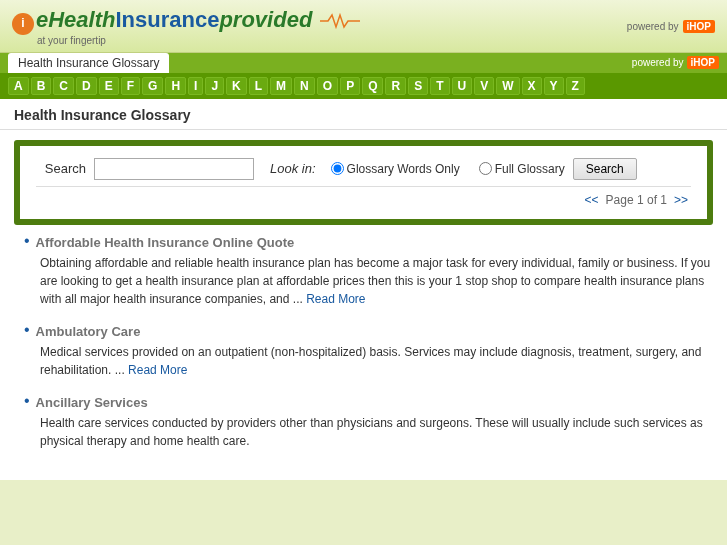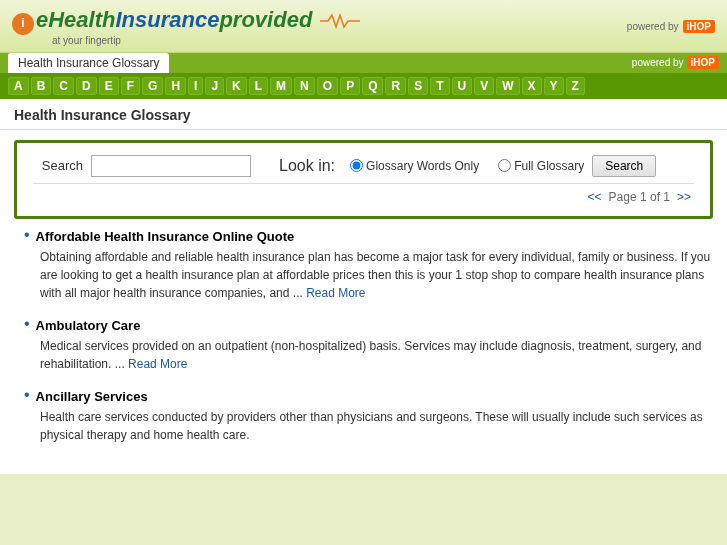--- a/index.html
+++ b/index.html
@@ -23,31 +23,30 @@
       font-weight: bold;
       color: #2a7a2a;
       line-height: 1.1;
     }
     #logo-text span.ehealth {
       color: #2a7a2a;
       font-style: italic;
     }
     #logo-text span.insurance {
       color: #1a5aa0;
-      font-style: italic;
       text-align: center;
     }
     #logo-text span.glossary {
       color: #2a7a2a;
       font-style: italic;
     }
     #logo-tagline {
       font-size: 10px;
       color: #666;
-      margin-left: 40px;
+      margin-left: 25px;
     }
     #powered-by {
       margin-left: auto;
       font-size: 10px;
       color: #666;
       display: flex;
       align-items: center;
       gap: 4px;
     }
     #powered-by-badge {
@@ -122,21 +121,21 @@
     }
     #page-title {
       font-size: 14px;
       font-weight: bold;
       color: #333;
     }
 
     
     #search-area {
       background: white;
-      border: 3px solid #4d7c0f;
+      border: 6px solid #4d7c0f;
       margin: 10px 14px;
       padding: 12px 16px;
       border-radius: 3px;
     }
     #search-row {
       display: flex;
       align-items: center;
       gap: 8px;
     }
     #search-label {
@@ -146,23 +145,24 @@
       min-width: 50px;
       text-align: right;
     }
     #search-input {
       border: 1px solid #aaa;
       padding: 3px 6px;
       font-size: 12px;
       width: 160px;
     }
     #look-in-label {
-      font-size: 16px;
-      color: #333;
-      margin-left: 20px;
+      font-size: 13px;
+      color: #333;
+      margin-left: 8px;
+      font-style: italic;
     }
     #radio-group {
       display: flex;
       align-items: center;
       gap: 12px;
     }
     .radio-option {
       display: flex;
       align-items: center;
       gap: 3px;
@@ -210,21 +210,21 @@
       gap: 6px;
       margin-bottom: 4px;
     }
     .bullet-dot {
       color: #1a5aa0;
       font-size: 16px;
       line-height: 1;
       margin-top: -2px;
     }
     .result-title {
-      color: #000000;
+      color: #737373;
       font-size: 13px;
       font-weight: bold;
       cursor: pointer;
       text-decoration: none;
     }
     .result-body {
       font-size: 12px;
       color: #333;
       line-height: 1.5;
       margin-left: 16px;

